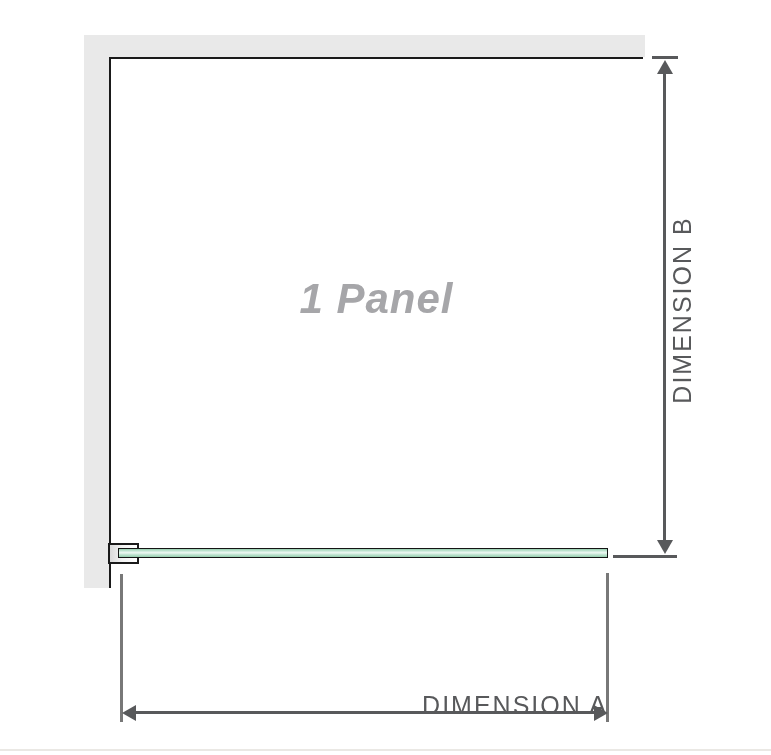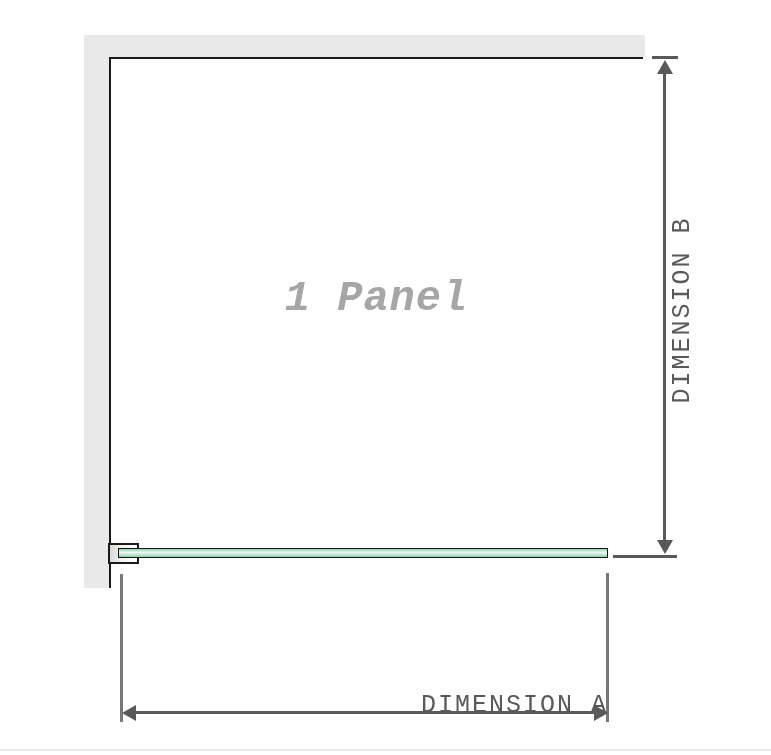--- a/index.html
+++ b/index.html
@@ -7,21 +7,20 @@
     padding: 0;
     background: #ffffff;
     font-family: "Liberation Sans", sans-serif;
   }
   .stage {
     position: relative;
     width: 771px;
     height: 755px;
     background: #ffffff;
     overflow: hidden;
-    font-family: Liberation Mono, monospace;
   }
   .abs { position: absolute; }
 
   
   .wall-top {
     left: 84px; top: 35px; width: 561px; height: 22px;
     background: var(--wall, #e9e9e9);
   }
   .wall-left {
     left: 84px; top: 35px; width: 25px; height: 553px;

